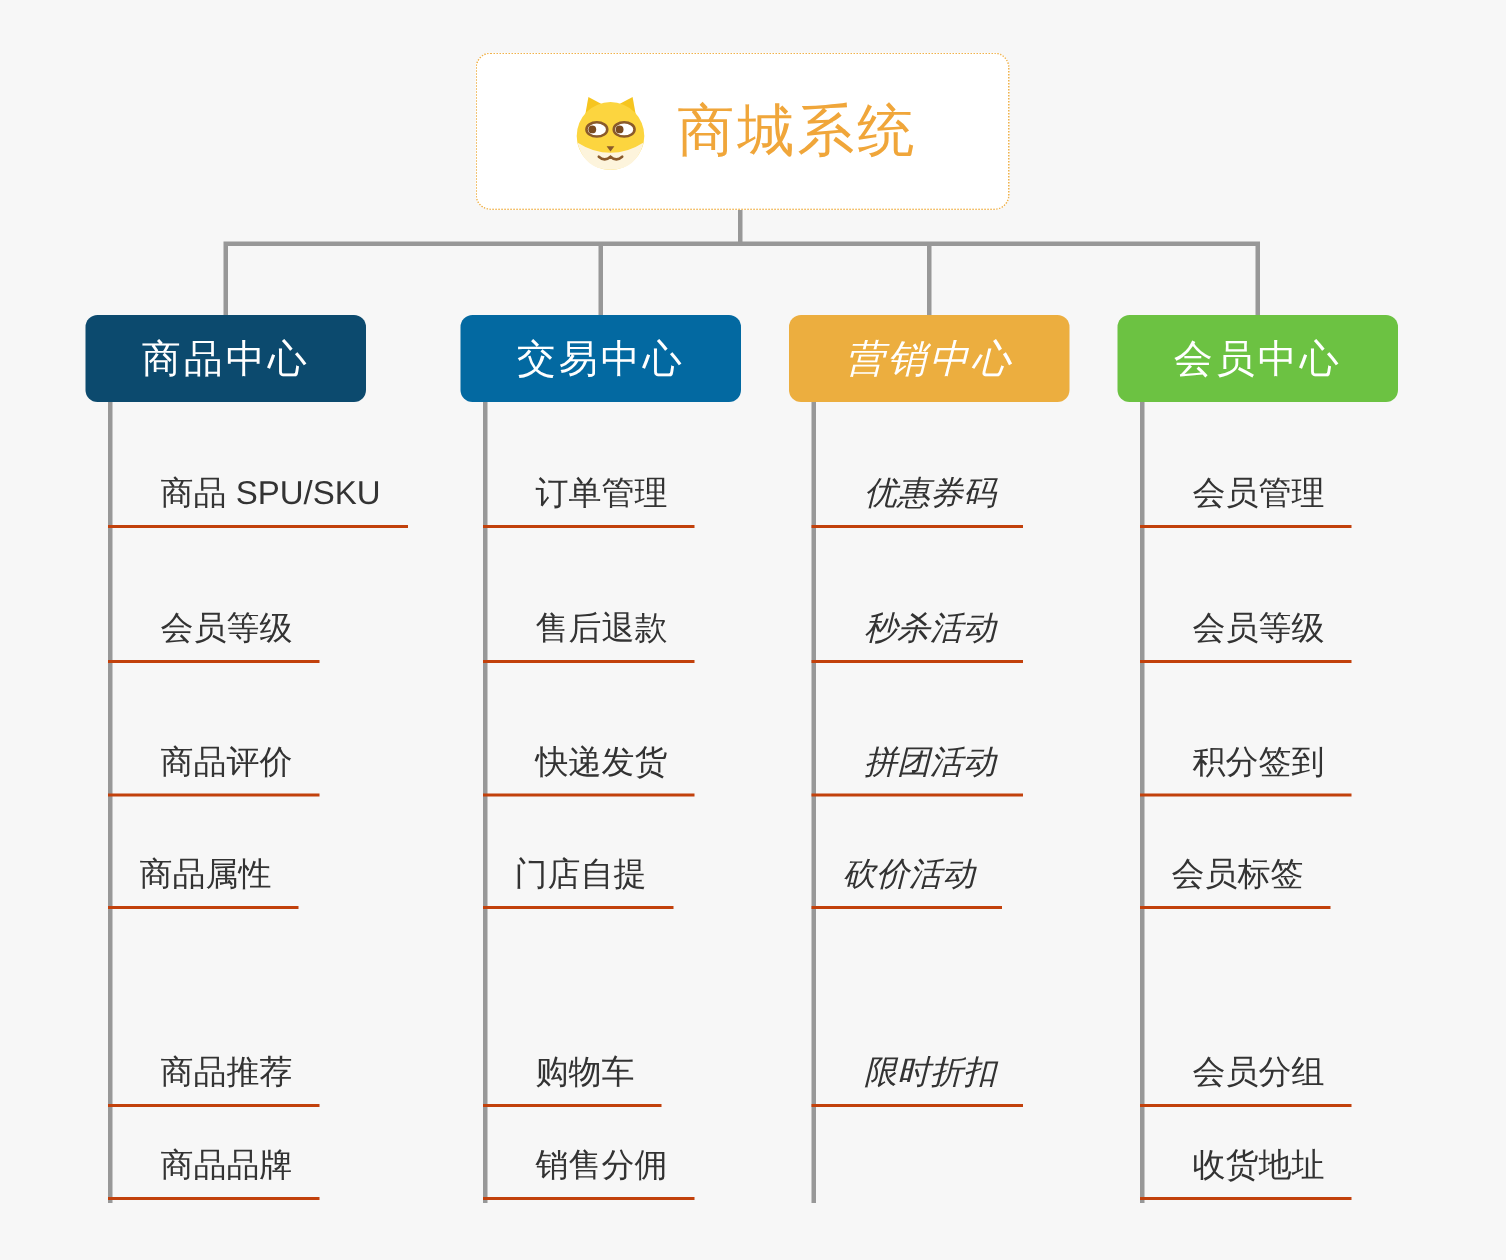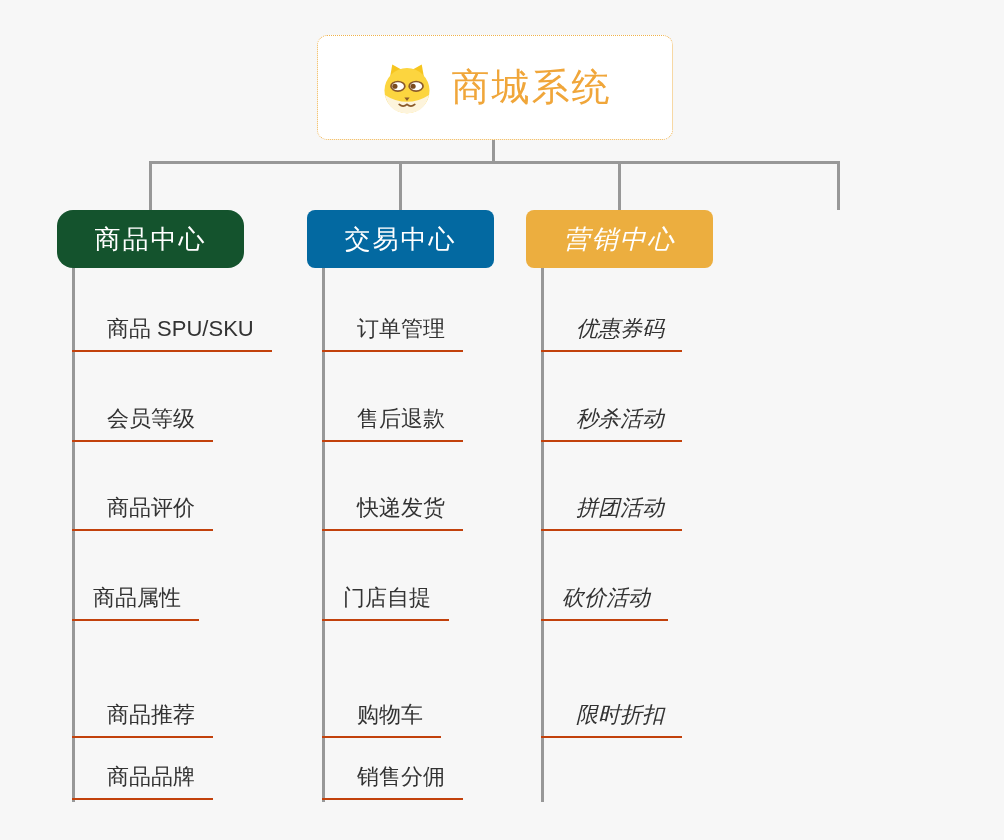--- a/index.html
+++ b/index.html
@@ -78,21 +78,21 @@
     font-size: 22px;
     line-height: 30px;
     color: #333333;
     white-space: nowrap;
     padding: 0 18px 6px 35px;
     border-bottom: 2px solid #c2410c;
   }
   .i1 { top: 104px; }
   .i2 { top: 194px; }
   .i3 { top: 283px; }
-  .i4 { top: 373px; padding-left: 21px; }
+  .i4 { top: 358px; padding-left: 21px; }
   .i5 { top: 490px; }
   .i6 { top: 552px; }
 </style>
 </head>
 <body>
 
 <div id="canvas">
 
   <div class="root-node">
     <svg class="root-icon" viewBox="0 0 64 60" aria-hidden="true">
@@ -117,21 +117,21 @@
   </div>
 
   <div class="line stem" style="background-color: rgb(152, 152, 152);"></div>
   <div class="line hbar" style="background-color: rgb(152, 152, 152);"></div>
   <div class="line drop d1" style="background-color: rgb(152, 152, 152);"></div>
   <div class="line drop d2" style="background-color: rgb(152, 152, 152);"></div>
   <div class="line drop d3" style="background-color: rgb(152, 152, 152);"></div>
   <div class="line drop d4" style="background-color: rgb(152, 152, 152);"></div>
 
   <div class="branch col-1">
-    <div class="branch-header" style="background-color: #14532d; border-radius: 16px;">商品中心</div>
+    <div class="branch-header" style="background-color: #0c4a6e;">商品中心</div>
     <div class="trunk" style="background-color: rgb(152, 152, 152);"></div>
     <div class="item i1">商品 SPU/SKU</div>
     <div class="item i2">会员等级</div>
     <div class="item i3">商品评价</div>
     <div class="item i4">商品属性</div>
     <div class="item i5">商品推荐</div>
     <div class="item i6">商品品牌</div>
   </div>
 
   <div class="branch col-2">
@@ -148,14 +148,24 @@
   <div class="branch col-3">
     <div class="branch-header" style="background-color: rgb(236, 174, 63);">营销中心</div>
     <div class="trunk" style="background-color: rgb(152, 152, 152);"></div>
     <div class="item i1">优惠券码</div>
     <div class="item i2">秒杀活动</div>
     <div class="item i3">拼团活动</div>
     <div class="item i4">砍价活动</div>
     <div class="item i5">限时折扣</div>
   </div>
 
+  <div class="branch col-4">
+    <div class="branch-header" style="background-color: rgb(108, 194, 66);">会员中心</div>
+    <div class="trunk" style="background-color: rgb(152, 152, 152);"></div>
+    <div class="item i1">会员管理</div>
+    <div class="item i2">会员等级</div>
+    <div class="item i3">积分签到</div>
+    <div class="item i4">会员标签</div>
+    <div class="item i5">会员分组</div>
+    <div class="item i6">收货地址</div>
+  </div>
 
 </div>
 
 </body></html>

